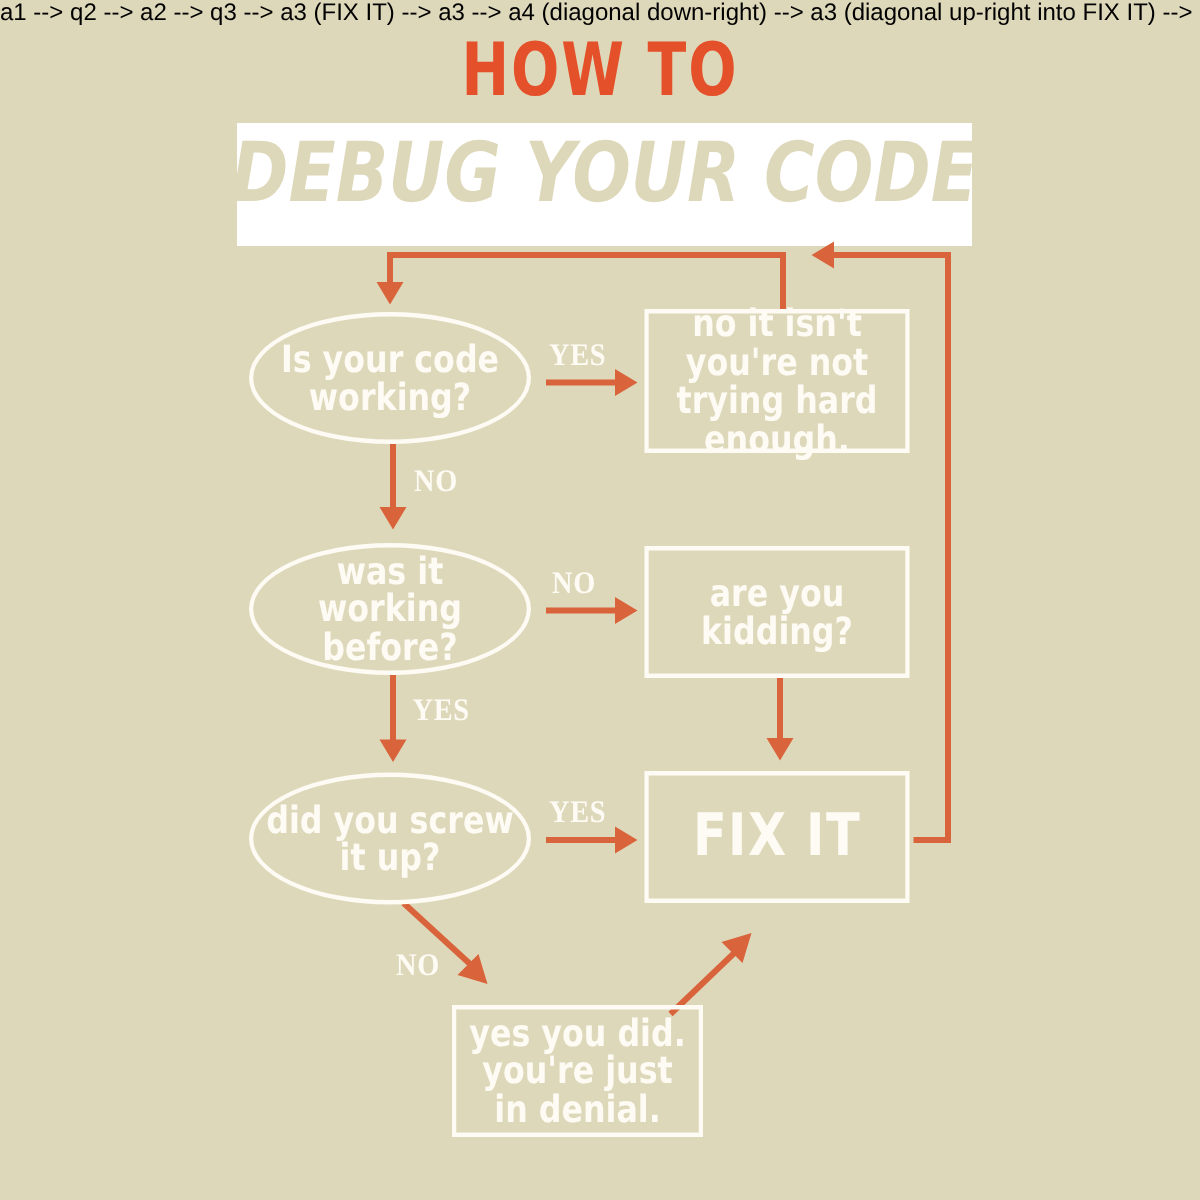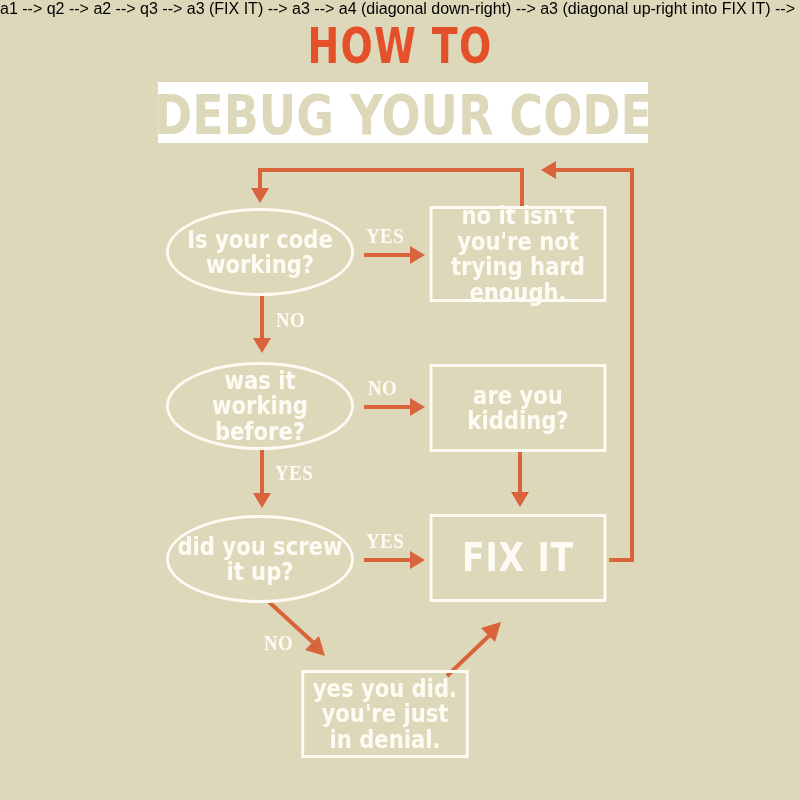--- a/index.html
+++ b/index.html
@@ -36,22 +36,23 @@
     line-height: 1;
     transform: scaleX(0.86);
     transform-origin: center top;
     white-space: nowrap;
   }
   #title-band {
     position: absolute;
     left: 158px;
     top: 82px;
     width: 490px;
-    height: 61px;
+    height: 82px;
     background: #ffffff;
+    font-style: italic;
   }
   #title-main {
     position: absolute;
     left: 0;
     top: 0;
     width: 490px;
     height: 66px;
     display: flex;
     align-items: center;
     justify-content: center;

